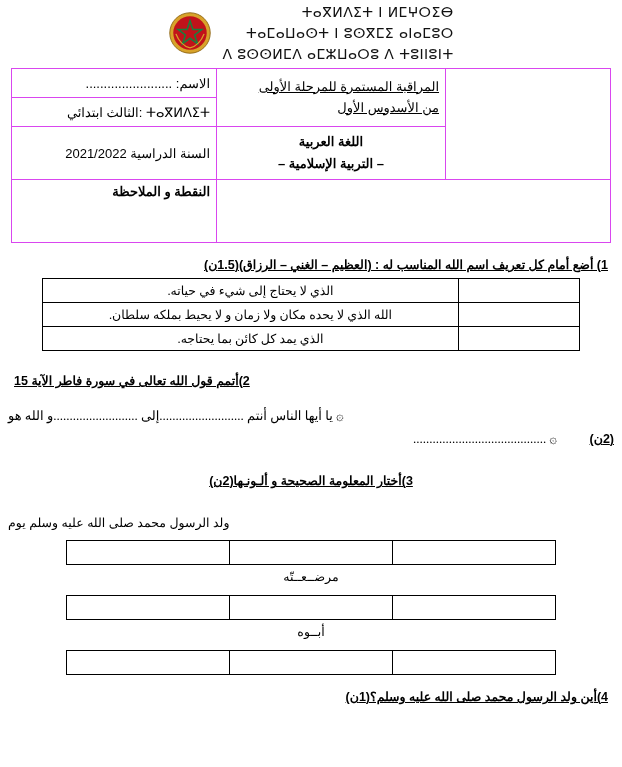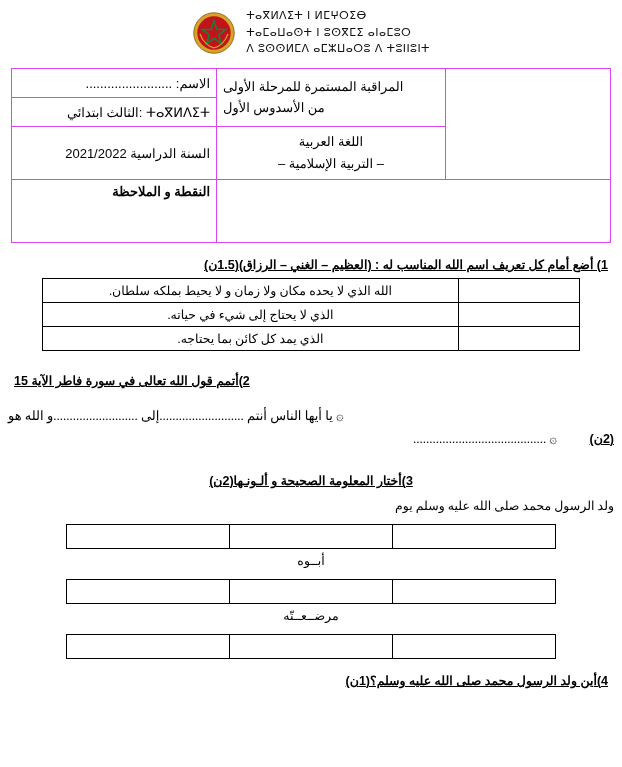--- a/index.html
+++ b/index.html
@@ -37,23 +37,23 @@
     text-align: center;
     font-family: "Liberation Sans", sans-serif;
     font-weight: bold;
     color: #111;
     line-height: 1.35;
   }
   .header-ar .l1 { font-size: 8px; }
   .header-ar .l2 { font-size: 11px; }
   .header-ar .l3 { font-size: 11px; }
   .header-tif {
-    text-align: left;
+    text-align: right;
     font-family: "DejaVu Sans", sans-serif;
-    font-size: 11px;
+    font-size: 14px;
     color: #111;
     line-height: 1.5;
     letter-spacing: 0.4px;
     direction: ltr;
   }
   .emblem {
     width: 44px;
     height: 44px;
     flex: 0 0 auto;
   }
@@ -69,24 +69,24 @@
     border: 1px solid #d946ef;
     padding: 4px 6px;
     font-size: 13px;
     vertical-align: middle;
     font-family: "Liberation Sans", sans-serif;
   }
   .cell-left { width: 152px; }
   .cell-mid  { width: 216px; text-align: center; }
   .cell-right{ width: 192px; text-align: right; }
   .rowtall td { height: 20px; }
-  .subject-line { line-height: 1.7; }
+  .subject-line { line-height: 1.7; font-weight: bold; }
   .note-label { font-weight: bold; text-align: right; }
   .note-box { height: 54px; }
-  .mid-head { text-align: left; line-height: 1.6; }
+  .mid-head { text-align: right; line-height: 1.6; text-decoration: underline; }
 
   
   .q {
     font-family: Liberation Sans, sans-serif;
     font-size: 12.5px;
     font-weight: bold;
     text-align: right;
     direction: rtl;
     margin: 14px 6px 6px 6px;
   }
@@ -117,25 +117,25 @@
   }
   .q2line2 {
     text-align: right;
     direction: rtl;
     font-size: 13px;
     margin-top: 2px;
   }
   .pts-u { text-decoration: underline; font-weight: bold; font-family: "Liberation Sans", sans-serif; font-size: 12.5px; }
 
   .centered-text {
-    text-align: right;
-    direction: rtl;
-    font-family: Liberation Serif, serif;
-    font-size: 12.5px;
-    margin-top: 10px;
+    text-align: left;
+    direction: rtl;
+    font-family: Liberation Sans, sans-serif;
+    font-size: 12.5px;
+    margin-top: 27px;
   }
 
   
   .choice-block { margin-top: 10px; }
   table.choices {
     border-collapse: collapse;
     width: 490px;
     margin: 0 auto;
     table-layout: fixed;
   }
@@ -203,25 +203,25 @@
     </table>
 
   <div class="q">
     <span class="u">1) أضع أمام كل تعريف اسم الله المناسب له : (العظيم – الغني – الرزاق)(1.5ن)</span>
   </div>
 
   <table class="answers">
     <tbody>
         <tr>
       <td class="blank"></td>
-      <td class="def">الله الذي لا يحده مكان ولا زمان و لا يحيط بملكه سلطان.</td>
+      <td class="def">الذي لا يحتاج إلى شيء في حياته.</td>
     </tr>
     <tr>
       <td class="blank"></td>
-      <td class="def">الذي لا يحتاج إلى شيء في حياته.</td>
+      <td class="def">الله الذي لا يحده مكان ولا زمان و لا يحيط بملكه سلطان.</td>
     </tr>
     <tr>
       <td class="blank"></td>
       <td class="def">الذي يمد كل كائن بما يحتاجه.</td>
     </tr>
   </tbody>
     </table>
 
   <div class="q" style="text-align:left;margin-top:22px">
     <span class="u">2)أتمم قول الله تعالى في سورة فاطر الآية 15</span>
@@ -245,34 +245,34 @@
   <div class="choice-block">
     <table class="choices">
       <tbody>
           <tr>
         <td></td>
         <td></td>
         <td></td>
       </tr>
     </tbody>
       </table>
-    <div class="choice-label">أبــوه</div>
+    <div class="choice-label">مرضــعــتّه</div>
   </div>
 
   <div class="choice-block">
     <table class="choices">
       <tbody>
           <tr>
         <td></td>
         <td></td>
         <td></td>
       </tr>
     </tbody>
       </table>
-    <div class="choice-label">مرضــعــتّه</div>
+    <div class="choice-label">أبــوه</div>
   </div>
 
   <div class="choice-block last-grid">
     <table class="choices">
       <tbody>
           <tr>
         <td></td>
         <td></td>
         <td></td>
       </tr>

